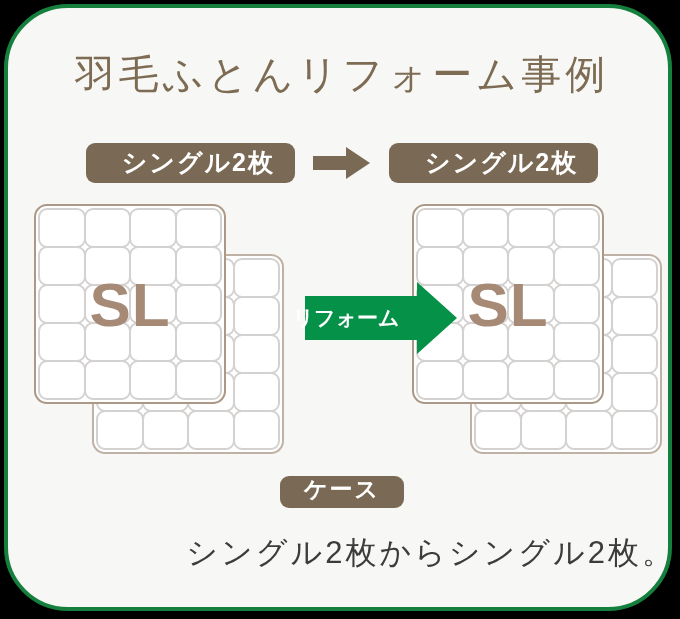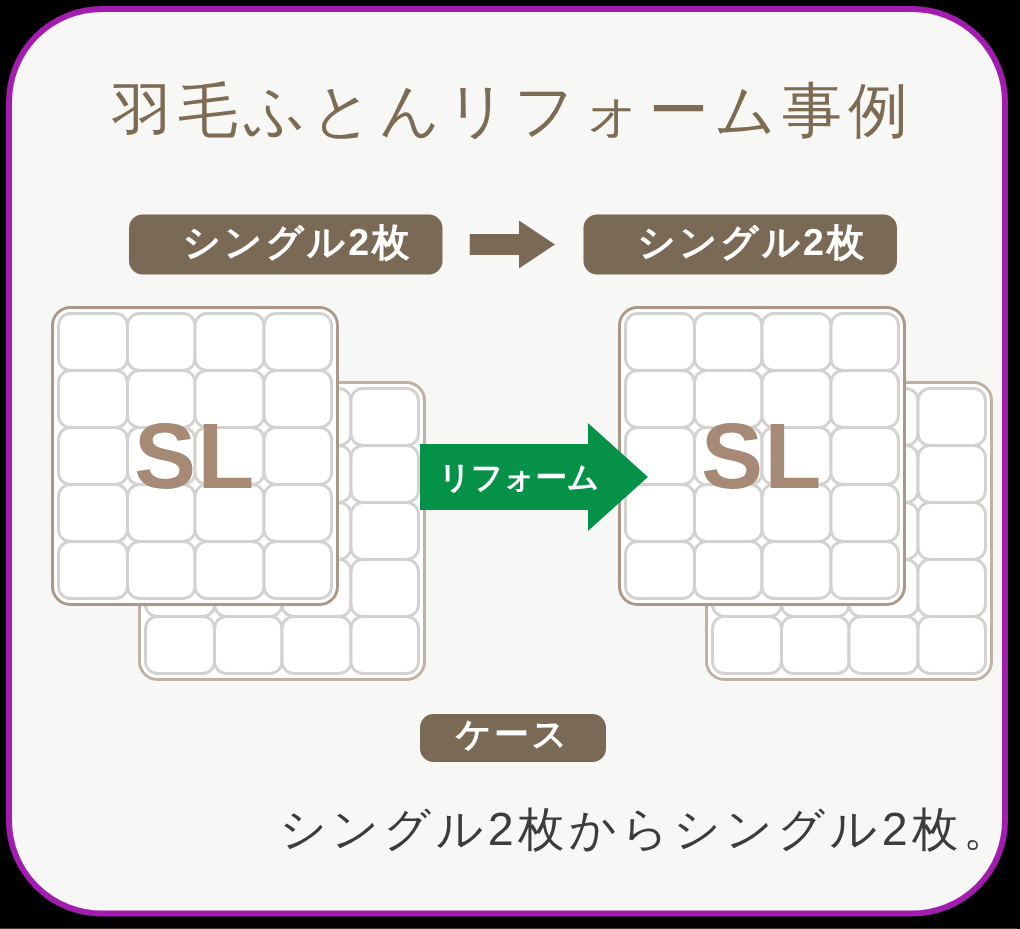--- a/index.html
+++ b/index.html
@@ -15,21 +15,21 @@
   }
 
   #card {
     position: absolute;
     left: 4px;
     top: 4px;
     width: 668px;
     height: 607px;
     box-sizing: border-box;
     background: #f7f7f5;
-    border: 4px solid #a21caf;
+    border: 4px solid #15803d;
     border-radius: 64px;
     overflow: hidden;
   }
 
   
   #title {
     position: absolute;
     left: 0;
     top: 44px;
     width: 668px;
@@ -142,20 +142,21 @@
   }
 
   
   #reform-arrow {
     position: absolute;
     left: 272px;
     top: 78px;
     width: 152px;
     height: 72px;
     z-index: 5;
+    padding-left: 25px;
   }
   #reform-arrow svg { display: block; }
   #reform-arrow-label {
     position: absolute;
     left: 10px;
     top: 0;
     width: 112px;
     height: 72px;
     display: flex;
     align-items: center;

